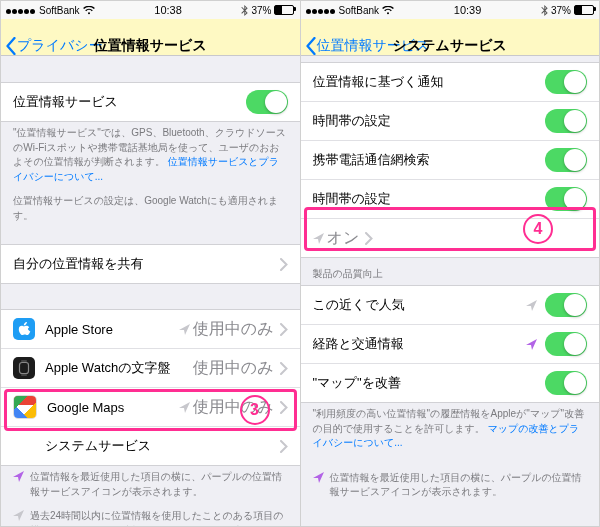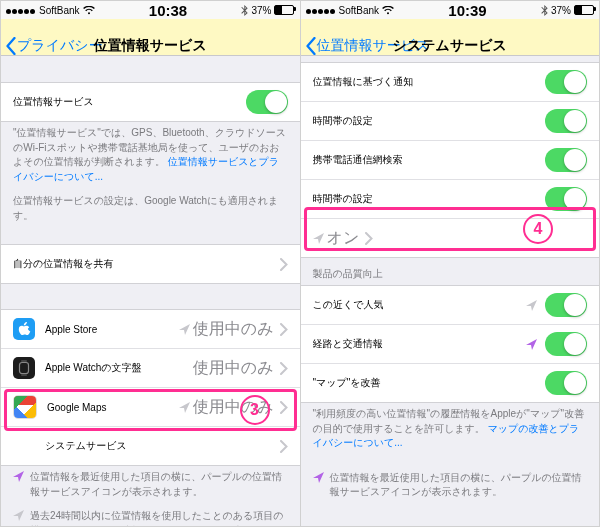--- a/index.html
+++ b/index.html
@@ -10,38 +10,38 @@
 }
 .wrap{display:flex;width:600px;height:527px;border:1px solid #d0d0d0;box-sizing:border-box}
 .phone{flex:1;min-width:0;background:#efeff4;display:flex;flex-direction:column;height:100%;position:relative;overflow:hidden}
 .phone + .phone{border-left:1px solid #d0d0d0}
 
 .statusbar{height:18px;display:flex;align-items:center;justify-content:space-between;background:#f8f8f8;padding:0 5px;font-size:10px;color:#000}
 .sb-left,.sb-right{display:flex;align-items:center;gap:3px}
 .dots span{display:inline-block;width:5px;height:5px;border-radius:50%;background:#000;margin-right:1px}
 .carrier{font-size:10px}
 .wifi-icon{display:inline-block}
-.clock{font-weight:700;font-size:15px}
+.clock{font-weight:400;font-size:11px}
 .bt-icon{font-size:10px;color:#555}
 .batt-pct{font-size:10px}
 .batt-icon{display:inline-block;width:18px;height:8px;border:1px solid #000;border-radius:2px;position:relative}
 .batt-icon::after{content:"";position:absolute;right:-3px;top:1px;width:2px;height:4px;background:#000;border-radius:0 1px 1px 0}
 .batt-icon i{display:block;height:100%;width:37%;background:#000}
 
 .nav{height:36px;background:#fef9c3;border-bottom:1px solid #c8c8cc;display:flex;align-items:flex-end;position:relative}
 .nav .back{display:flex;align-items:center;color:#007aff;font-size:14px;padding-left:4px;max-width:48%;white-space:nowrap;overflow:hidden}
 .nav .back svg{flex:none}
 .nav .title{position:absolute;left:0;right:0;text-align:center;font-weight:600;font-size:14px;pointer-events:none}
 .nav .back span, .nav .title span{display:inline-block}
 
 .content{flex:1;overflow:hidden}
 .group-sp{height:26px}
 .cell{background:#fff;border-top:1px solid #d1d1d5;border-bottom:1px solid #d1d1d5;min-height:38px;display:flex;align-items:center;padding:0 12px;position:relative;margin-bottom:-1px}
 .cell + .cell{border-top:1px solid #e0e0e4}
-.cell .label{flex:1;font-size:10px;white-space:nowrap;overflow:hidden;text-overflow:ellipsis}
+.cell .label{flex:1;font-size:13px;white-space:nowrap;overflow:hidden;text-overflow:ellipsis}
 .cell .detail{color:#8a8a8f;font-size:16px;display:flex;align-items:center;gap:3px}
 .cell .chev{color:#c7c7cc;margin-left:6px}
 .appicon{width:22px;height:22px;border-radius:5px;margin-right:10px;flex:none;display:flex;align-items:center;justify-content:center;font-size:13px;color:#fff}
 .ic-apple{background:#1e9df4}
 .ic-watch{background:#1c1c1c}
 .ic-gmaps{background:#fff;border:1px solid #ddd;position:relative;overflow:hidden}
 .ic-gmaps::before{content:"";position:absolute;inset:0;background:
   linear-gradient(135deg,#34a853 0 30%,transparent 30%),
   linear-gradient(45deg,#4285f4 0 30%,transparent 30%),
   linear-gradient(-45deg,#fbbc05 0 35%,transparent 35%),

